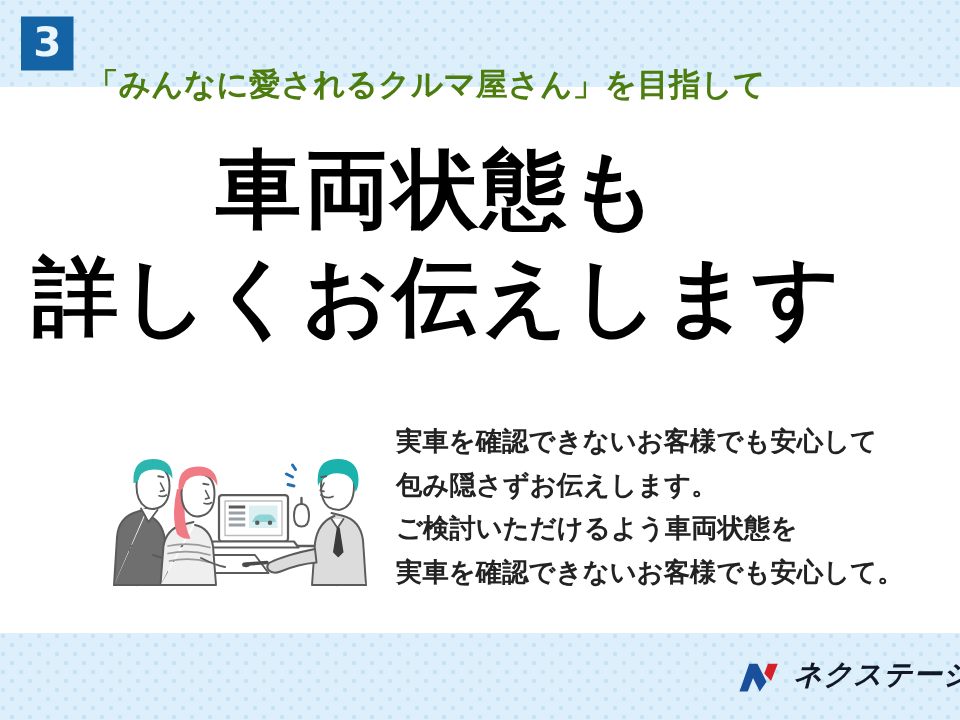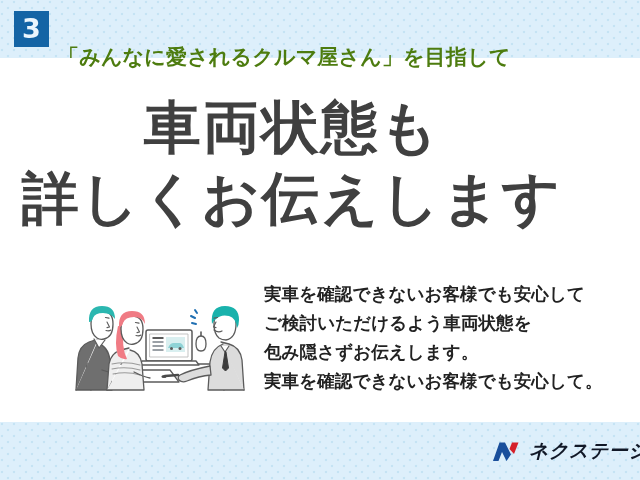--- a/index.html
+++ b/index.html
@@ -65,21 +65,21 @@
     letter-spacing: 0.2px;
     margin-top: 28px;
   }
   
   #headline {
     position: absolute;
     left: 0;
     top: 92px;
     width: 584px;
     text-align: center;
-    color: #404040;
+    color: #000000;
     font-weight: 700;
     letter-spacing: 2px;
   }
   #headline .hl-line1 {
     display: block;
     font-size: 57px;
     line-height: 70px;
     white-space: nowrap;
   }
   #headline .hl-line2 {
@@ -258,22 +258,22 @@
             <path d="M133 44 l4 2" stroke="#1f6fb2" stroke-width="2" stroke-linecap="round"></path>
             <path d="M134 51 l4 1" stroke="#1f6fb2" stroke-width="2" stroke-linecap="round"></path>
             <path d="M137 38 l2 3" stroke="#1f6fb2" stroke-width="2" stroke-linecap="round"></path>
           </g>
         </g>
       </svg>
     </div>
 
     <div id="body-text">
       <span class="bt-line">実車を確認できないお客様でも安心して</span>
+      <span class="bt-line">包み隠さずお伝えします。</span>
       <span class="bt-line">ご検討いただけるよう車両状態を</span>
-      <span class="bt-line">包み隠さずお伝えします。</span>
       <span class="bt-line">実車を確認できないお客様でも安心して。</span>
     </div>
   </div>
 
   <div id="footer-band" class="dot-band"></div>
 
   <div id="logo">
     <div id="logo-mark">
       <svg viewBox="0 0 32 21" width="32" height="21" xmlns="http://www.w3.org/2000/svg">
         <path d="M1 20 L7.5 1.5 L13 1.5 L19 13.5 L14.5 20 L10 11 L6.5 20 Z" fill="#1a4f9c"></path>

